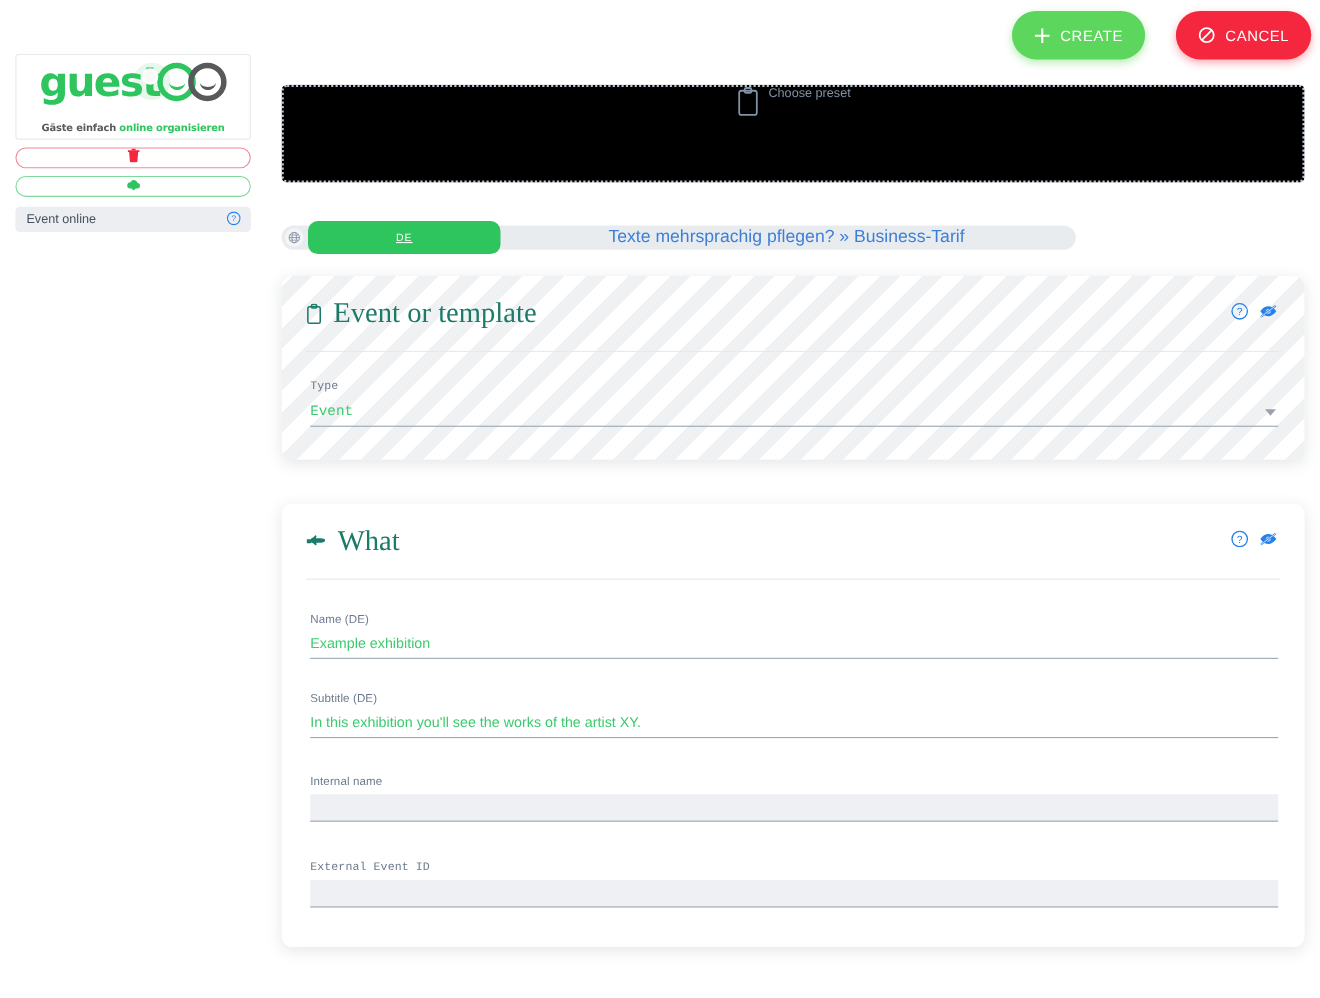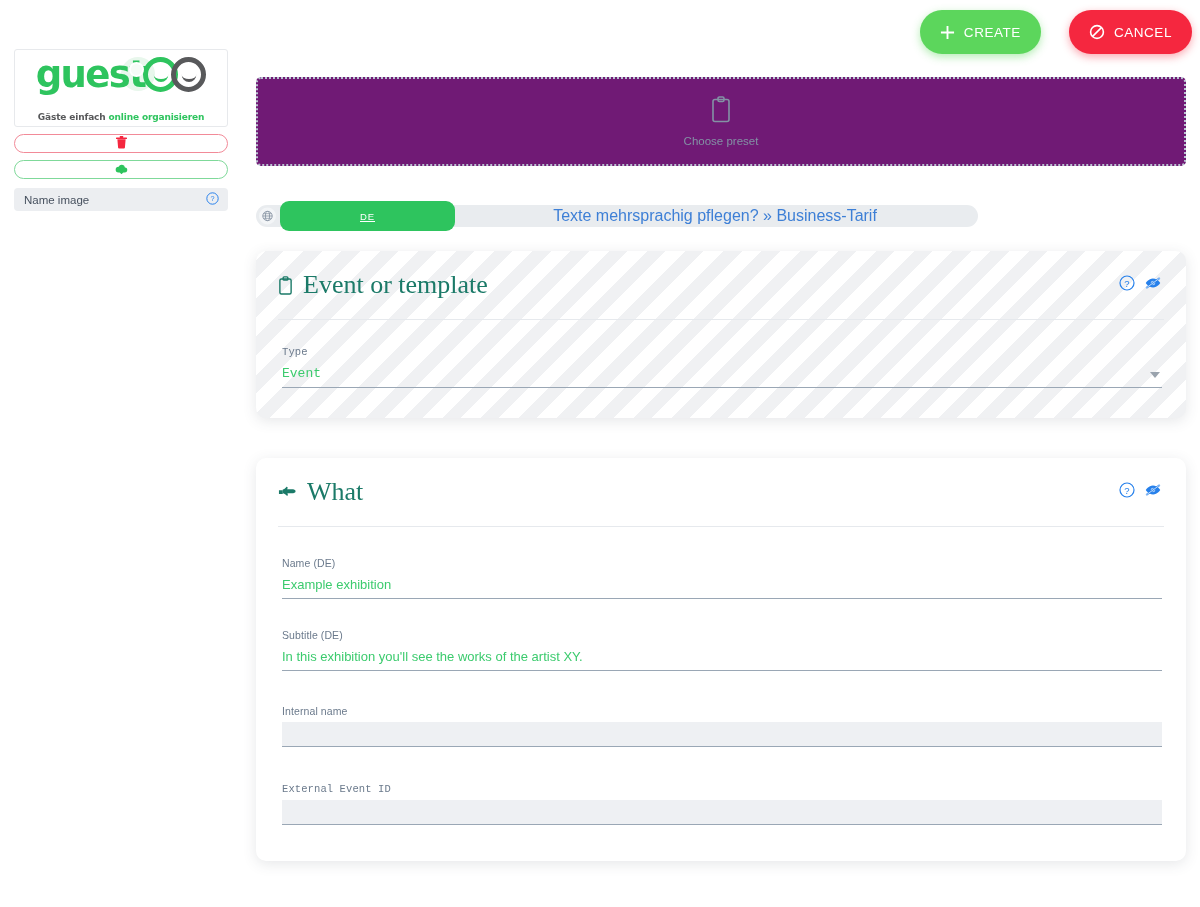--- a/index.html
+++ b/index.html
@@ -157,26 +157,25 @@
 
   
   .main { position: absolute; left: 256px; top: 0; width: 930px; }
 
   .preset {
     margin-top: 77px;
     height: 89px;
     border: 2px dotted #b9c3d1;
     border-radius: 5px;
     display: flex;
-    flex-direction: column;
-    align-items: center;
+    align-items: flex-start;
     justify-content: center;
     gap: 8px;
     cursor: pointer;
-    background: #701a75;
+    background: #000000;
   }
   .preset-label { font-size: 11.5px; color: #8392a5; }
 
   
   .langbar {
     margin-top: 39px;
     height: 22px;
     background: #e9ecef;
     border-radius: 11px;
     display: flex;
@@ -345,21 +344,21 @@
   <div class="side-btn dl">
     <span>
       <svg width="13" height="11" viewBox="0 0 14 12">
         <path d="M3.6 9.2A3.1 3.1 0 0 1 3.9 3a3.6 3.6 0 0 1 6.9.7 2.7 2.7 0 0 1-.5 5.5z" fill="#2ec45e"></path>
         <path d="M7 5.2v4.1M5 7.6L7 10l2-2.4" stroke="#2ec45e" stroke-width="1.6" fill="none" stroke-linecap="round" stroke-linejoin="round"></path>
       </svg>
     </span>
   </div>
 
   <div class="side-label">
-    <span>Name image</span>
+    <span>Event online</span>
     <span>
       <svg width="13" height="13" viewBox="0 0 16 16">
         <circle cx="8" cy="8" r="7" fill="none" stroke="#2680eb" stroke-width="1.2"></circle>
         <text x="8" y="11.4" font-size="9" text-anchor="middle" fill="#2680eb" font-family="Liberation Sans, sans-serif">?</text>
       </svg>
     </span>
   </div>
 </div>
 
 <div class="main">

